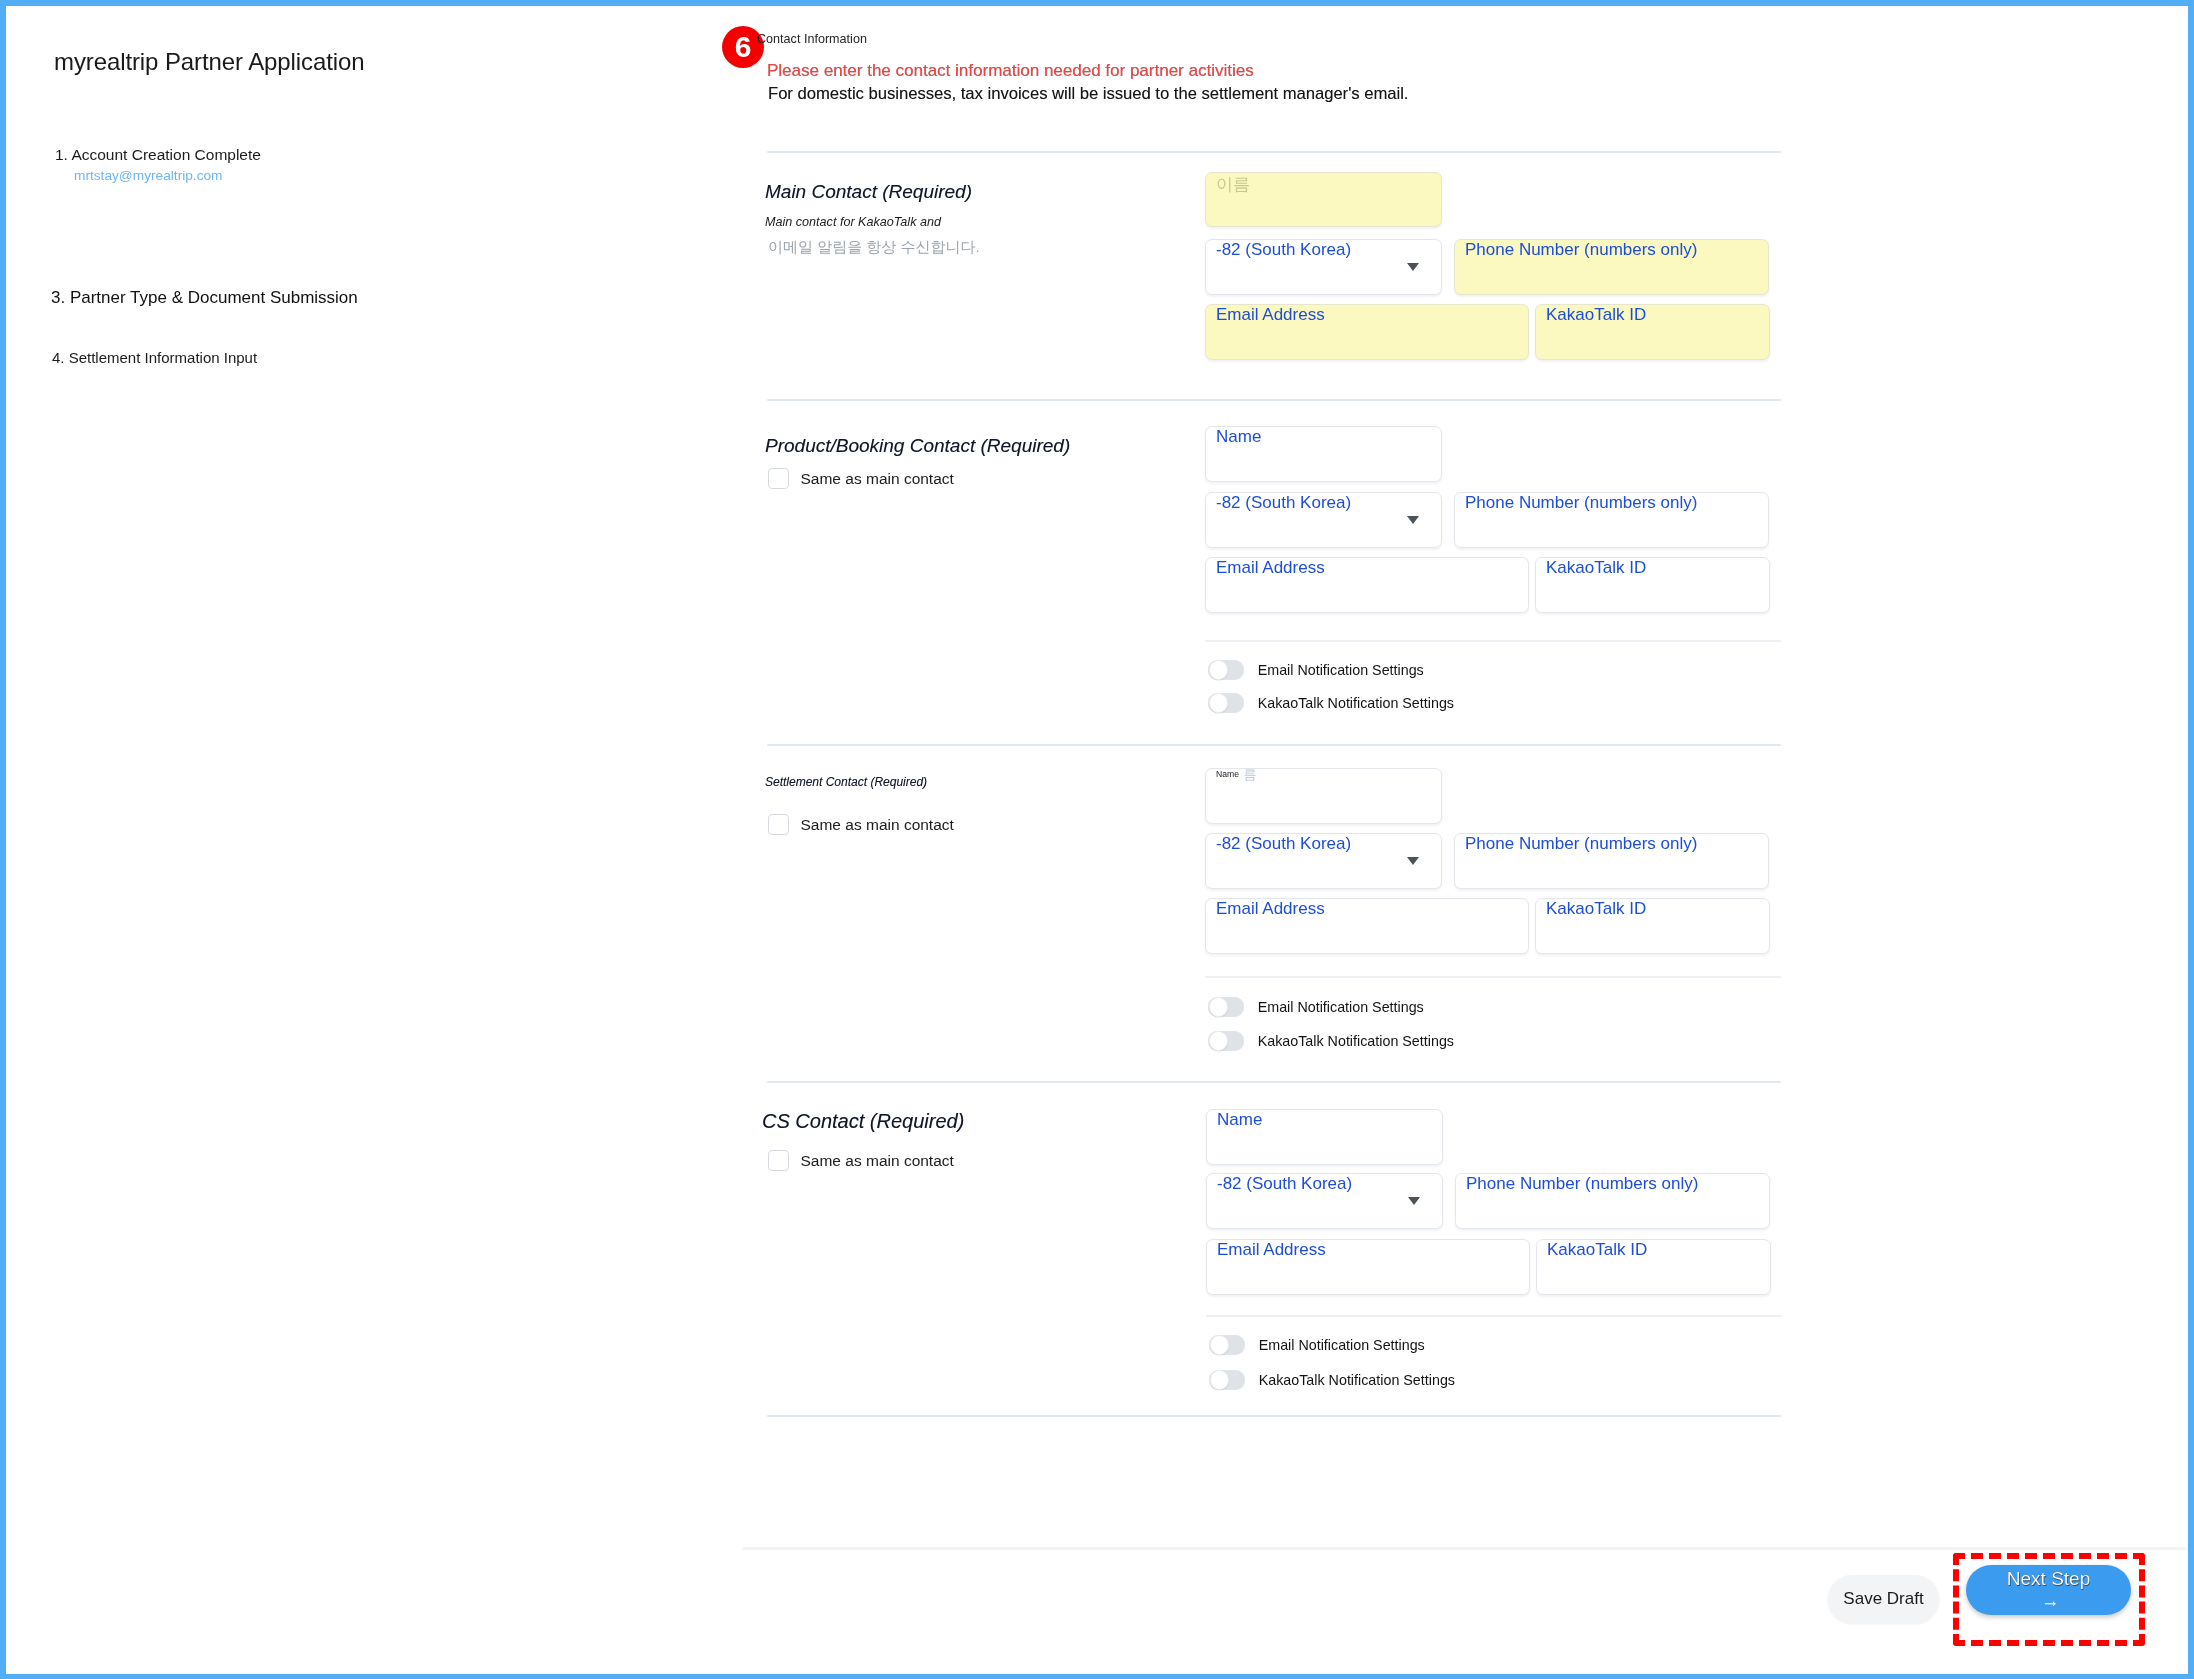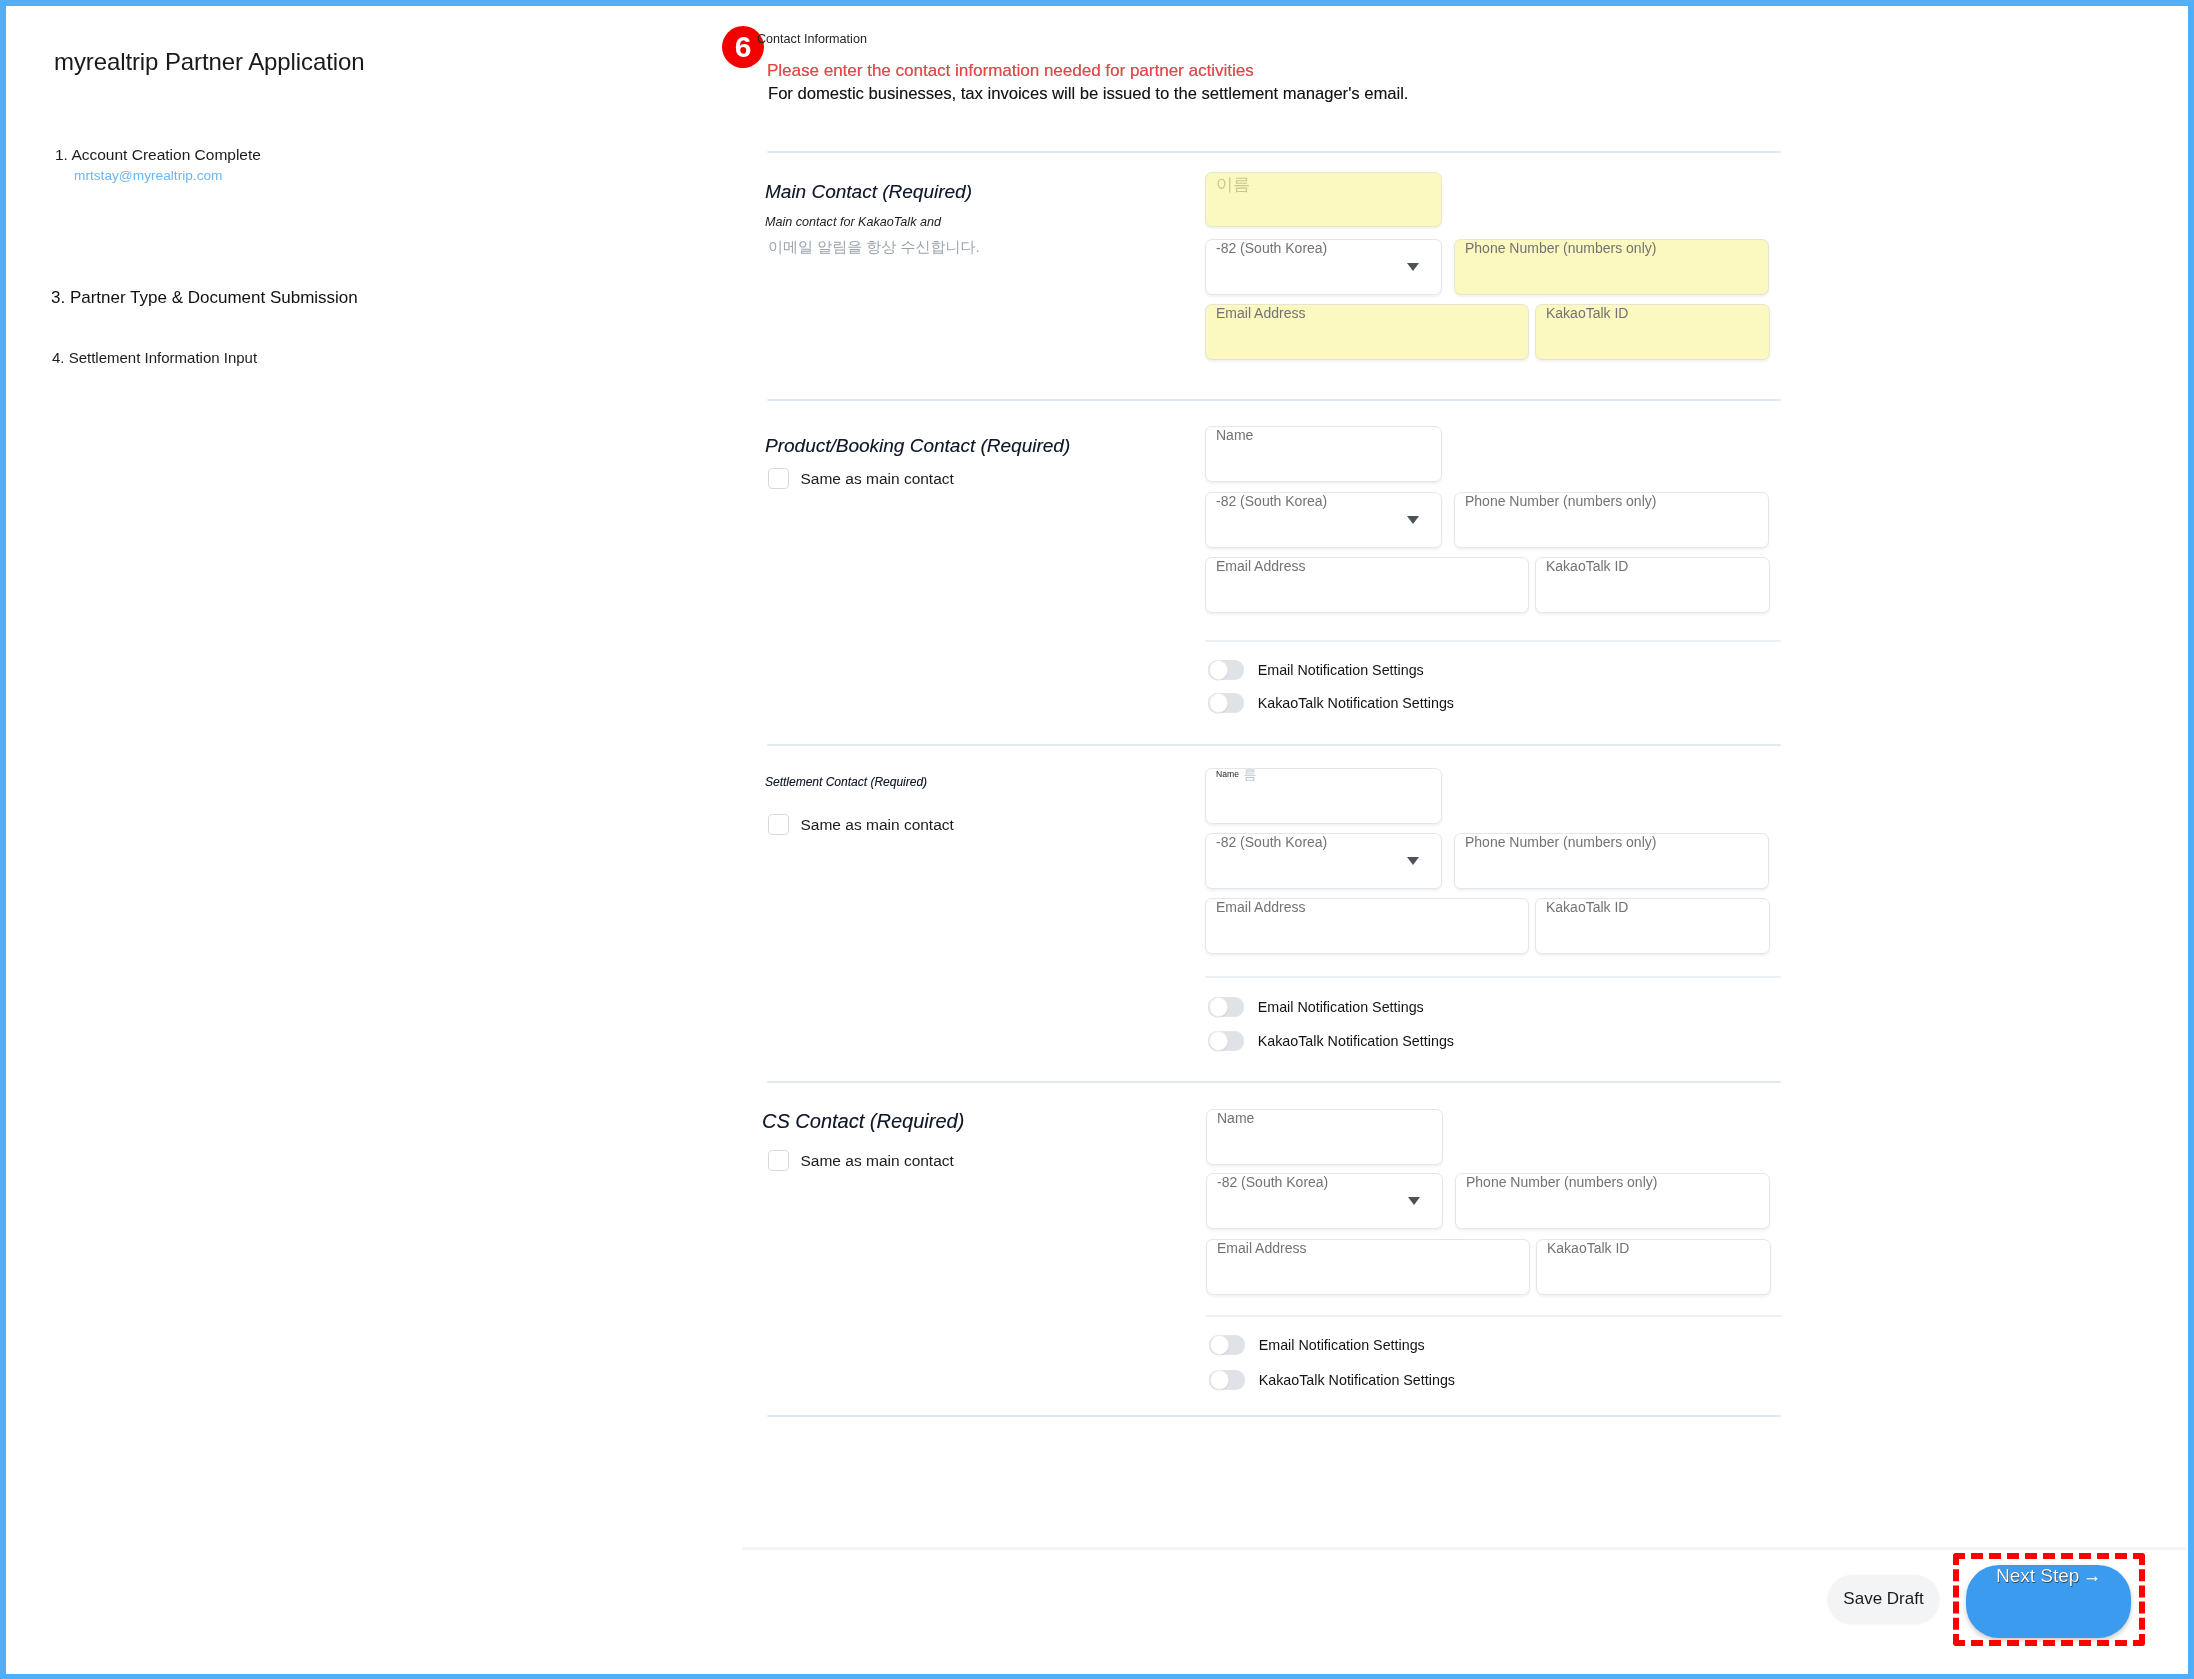--- a/index.html
+++ b/index.html
@@ -215,22 +215,22 @@
     box-shadow: 0 1.1px 2.3px rgba(20,30,50,0.06);
     display: flex;
     align-items: flex-start;
     padding-left: 10px;
   }
   .field.warn {
     background: #fbf8c0;
     border-color: #e6e6cf;
   }
   .field .ph {
-    font-size: 14px;
-    color: #737373;
+    font-size: 17px;
+    color: #1d4ed8;
     white-space: nowrap;
   }
   .field.warn .ph.muted {
     color: #c9c98f;
     font-size: 17px;
   }
   .field .tiny {
     font-size: 8.6px;
     color: #222;
   }
@@ -301,31 +301,32 @@
     justify-content: center;
     font-size: 17px;
     color: #1a1a1a;
     box-shadow: 0 1.1px 2.9px rgba(0,0,0,0.07);
   }
   #btn-next {
     position: absolute;
     left: 1960px;
     top: 1559px;
     width: 165px;
-    height: 73px;
+    height: 50px;
     border-radius: 33px;
     background: #3b9bef;
     display: flex;
-    align-items: flex-start;
+    align-items: center;
     justify-content: center;
     font-size: 19px;
     color: #ffffff;
     text-shadow: 0 0 0.6px rgba(0,0,0,0.9), 0.6px 0.6px 0 rgba(0,0,0,0.5);
     box-shadow: 0 2.3px 5.2px rgba(0,0,0,0.22);
     white-space: nowrap;
+    flex-direction: column;
   }
   #btn-next .arrow {
     margin-left: 3.4px;
     font-size: 18.3px;
     text-shadow: none;
   }
   #next-highlight {
     position: absolute;
     left: 1947px;
     top: 1547px;

